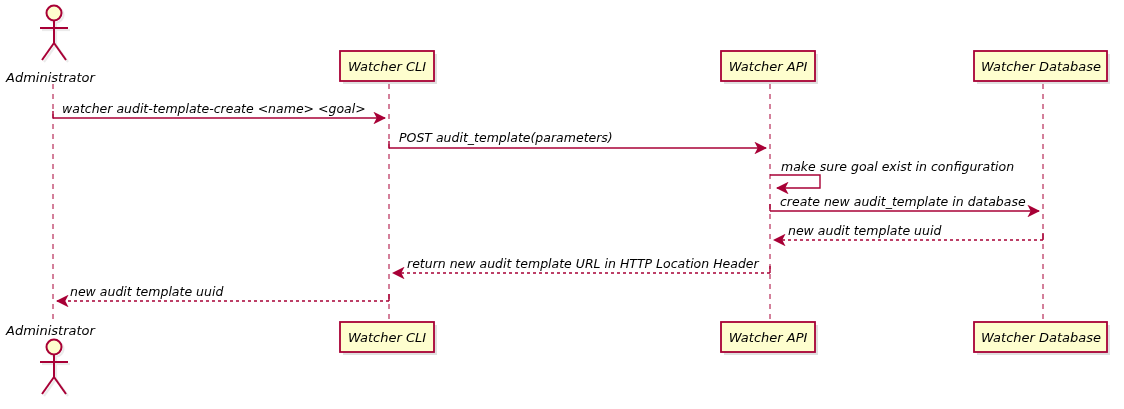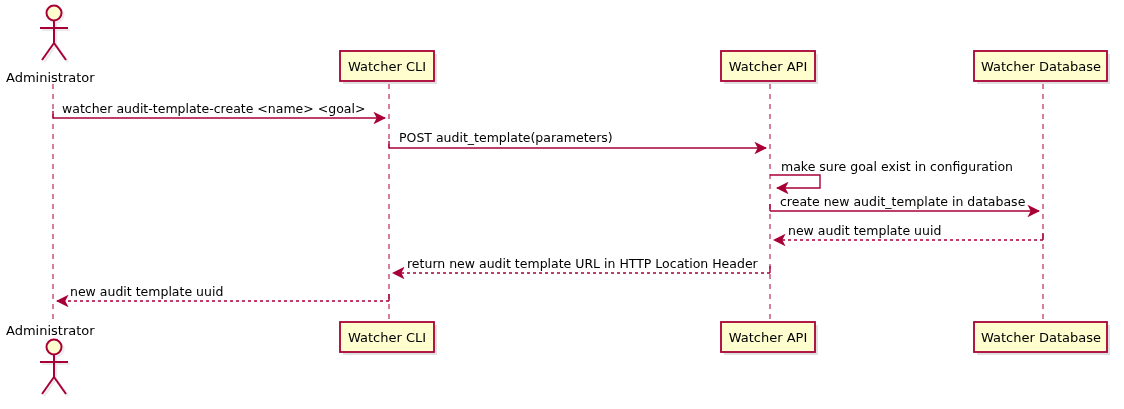--- a/index.html
+++ b/index.html
@@ -7,20 +7,21 @@
     padding: 0;
     background: #FFFFFF;
   }
   #diagram {
     position: relative;
     width: 1124px;
     height: 409px;
     background: #FFFFFF;
     font-family: "DejaVu Sans", sans-serif;
     overflow: hidden;
+    font-style: italic;
   }
   svg.canvas {
     position: absolute;
     left: 0;
     top: 0;
     width: 1124px;
     height: 409px;
   }
   .plabel {
     font-family: "DejaVu Sans", sans-serif;

